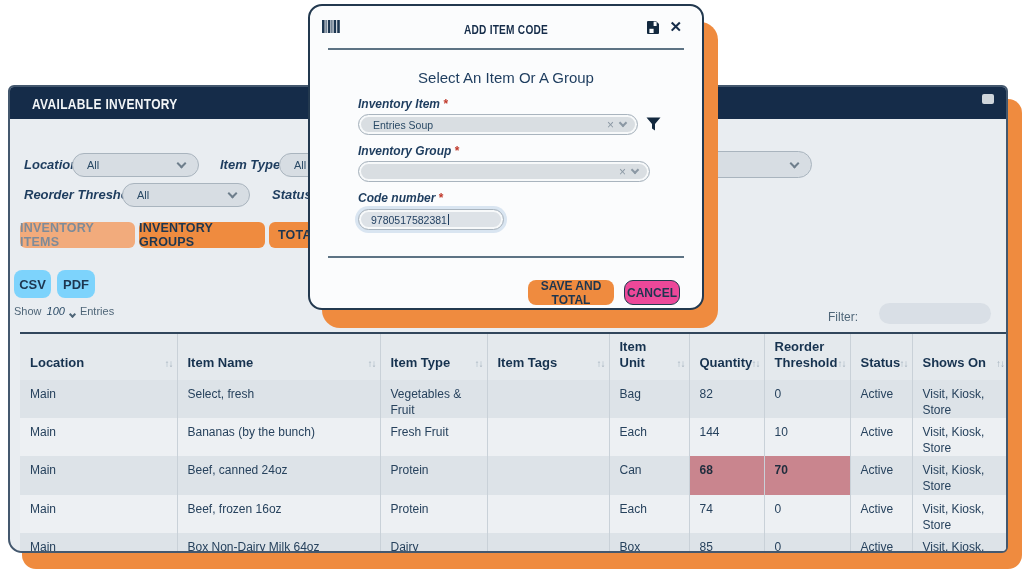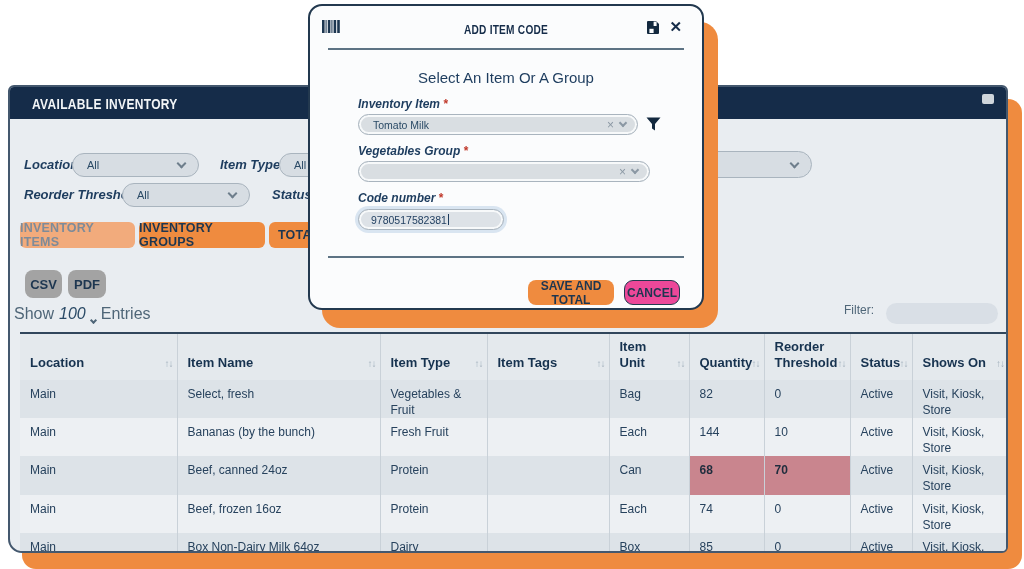--- a/index.html
+++ b/index.html
@@ -46,34 +46,34 @@
   
   .tab { position:absolute; top:135px; height:26px; border-radius:6px;
     font-size:12.5px; font-weight:bold; display:flex; align-items:center;
     justify-content:center; letter-spacing:.2px; }
   .tab-items  { left:10px;  width:115px; background:#f2ab7c; color:#7e8b99; }
   .tab-groups { left:129px; width:126px; background:#ef8b3f; color:#1d3650; }
   .tab-total  { left:259px; width:120px; background:#ef8b3f; color:#1d3650;
     justify-content:flex-start; padding-left:9px; }
 
   
-  .btn-export { position:absolute; top:183px; height:28px; background:#a3a3a3;
+  .btn-export { position:absolute; top:183px; height:28px; background:#7dd3fc;
     border:none; border-radius:8px; color:#1d3650; font-weight:bold; font-size:13px;
     font-family:"Liberation Sans", sans-serif; display:flex; align-items:center;
-    justify-content:center; cursor:pointer;margin-left:11px; }
+    justify-content:center; cursor:pointer; }
   .btn-csv { left:4px;  width:37px; }
   .btn-pdf { left:47px; width:38px; }
 
   
-  .show-entries { position:absolute; left:4px; top:218px; font-size:16px;
+  .show-entries { position:absolute; left:4px; top:218px; font-size:11px;
     color:#4f6678; display:flex; align-items:flex-end; gap:5px; }
   .show-entries .count { font-style:italic; color:#2a4a66; }
   .show-entries .chev { width:5px; height:5px; border-color:#4f6678; margin-top:-2px; }
-  .filter-area { position:absolute; right:8px; top:216px; display:flex;
-    align-items:flex-start; gap:12px; }
+  .filter-area { position:absolute; right:15px; top:216px; display:flex;
+    align-items:flex-end; gap:21px; }
   .filter-area label { font-size:12px; color:#4f6678; }
   .filter-input { width:112px; height:21px; background:#d9dfe6; border:none;
     border-radius:999px; outline:none; padding:0 10px; font-size:11px; color:#2a4a66; }
 
   
   .inv-table { position:absolute; left:10px; top:245px; width:988px;
     border-collapse:collapse; table-layout:fixed; border-top:2px solid #31465c; }
   .inv-table th { background:#e4e9ed; color:#16324f; font-size:13px; font-weight:bold;
     text-align:left; vertical-align:bottom; padding:5px 14px 8px 10px; height:40px;
     position:relative; line-height:1.25; cursor:pointer; }
@@ -291,34 +291,34 @@
     </span>
     <span class="m-close">✕</span>
     <div class="m-divider m-div1"></div>
 
     <div class="m-heading">Select An Item Or A Group</div>
 
     <div class="m-label m-lbl1">
       <span>Inventory Item</span><span class="req">*</span>
     </div>
     <div class="m-select m-sel1">
-      <span>Tomato Milk</span>
+      <span>Entries Soup</span>
       <span class="sel-icons">
         <span class="sel-clear">×</span>
         <span class="chev"></span>
       </span>
     </div>
     <span class="m-funnel">
       <svg width="15" height="14" viewBox="0 0 15 14">
         <path d="M0.5 0.5 H14.5 L9 7 V13.5 L6 11.5 V7 Z" fill="#13293f"></path>
       </svg>
     </span>
 
     <div class="m-label m-lbl2">
-      <span>Vegetables Group</span><span class="req">*</span>
+      <span>Inventory Group</span><span class="req">*</span>
     </div>
     <div class="m-select m-sel2">
       <span></span>
       <span class="sel-icons">
         <span class="sel-clear">×</span>
         <span class="chev"></span>
       </span>
     </div>
 
     <div class="m-label m-lbl3">

